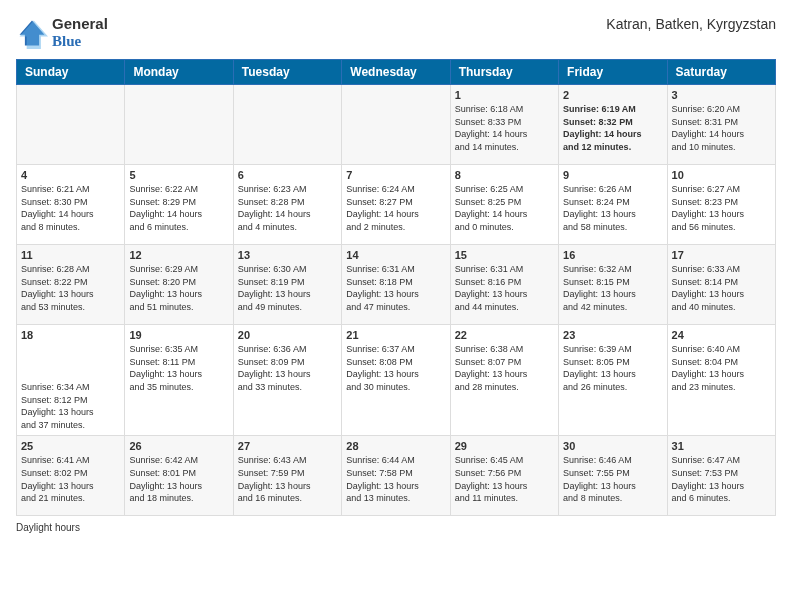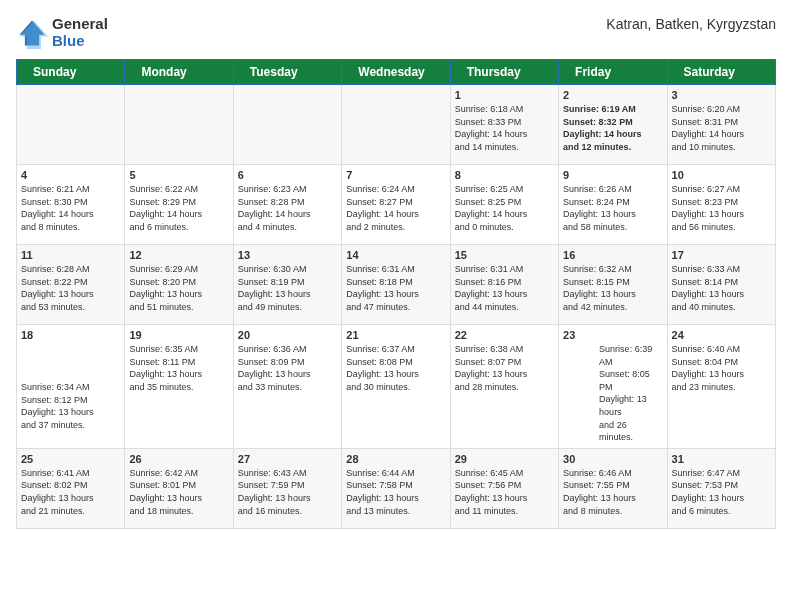--- a/index.html
+++ b/index.html
@@ -31,20 +31,21 @@
     }
     .logo-general {
       font-size: 15px;
       font-weight: bold;
       color: #333;
     }
     .logo-blue {
       font-size: 15px;
       font-weight: bold;
       color: #2a6db5;
+      font-family: Liberation Serif, serif;
     }
     .logo-icon {
       width: 32px;
       height: 32px;
     }
     .title-block {
       text-align: right;
     }
     .month-year {
       font-size: 32px;
@@ -54,25 +55,25 @@
     .location {
       font-size: 14px;
       color: #333;
     }
     table {
       width: 100%;
       border-collapse: collapse;
       table-layout: fixed;
     }
     thead tr th {
-      background-color: #15803d;
+      background-color: #0369a1;
       color: #fff;
       font-size: 12px;
       font-weight: bold;
-      padding: 5px 16px;
+      padding: 5px 8px;
       text-align: left;
       border: 1px solid #2a6db5;
     }
     tbody tr {
       background: #fff;
     }
     tbody tr:nth-child(odd) {
       background: #f7f7f7;
     }
     tbody td {
@@ -295,21 +296,21 @@
           </td>
           <td>
             <span class="day-num">22</span>
             <div class="day-info" style="white-space: pre-line;">Sunrise: 6:38 AM
 Sunset: 8:07 PM
 Daylight: 13 hours
 and 28 minutes.</div>
           </td>
           <td>
             <span class="day-num">23</span>
-            <div class="day-info" style="white-space: pre-line; margin-left: 36px;">Sunrise: 6:39 AM
+            <div class="day-info" style="white-space: pre-line;">Sunrise: 6:39 AM
 Sunset: 8:05 PM
 Daylight: 13 hours
 and 26 minutes.</div>
           </td>
           <td>
             <span class="day-num">24</span>
             <div class="day-info" style="white-space: pre-line;">Sunrise: 6:40 AM
 Sunset: 8:04 PM
 Daylight: 13 hours
 and 23 minutes.</div>
@@ -362,13 +363,16 @@
             <span class="day-num">31</span>
             <div class="day-info" style="white-space: pre-line;">Sunrise: 6:47 AM
 Sunset: 7:53 PM
 Daylight: 13 hours
 and 6 minutes.</div>
           </td>
         </tr>
       </tbody>
   </table>
 
+  <div class="footer">
+    <span>Daylight hours</span>
+  </div>
 </div>
 
 </body></html>

